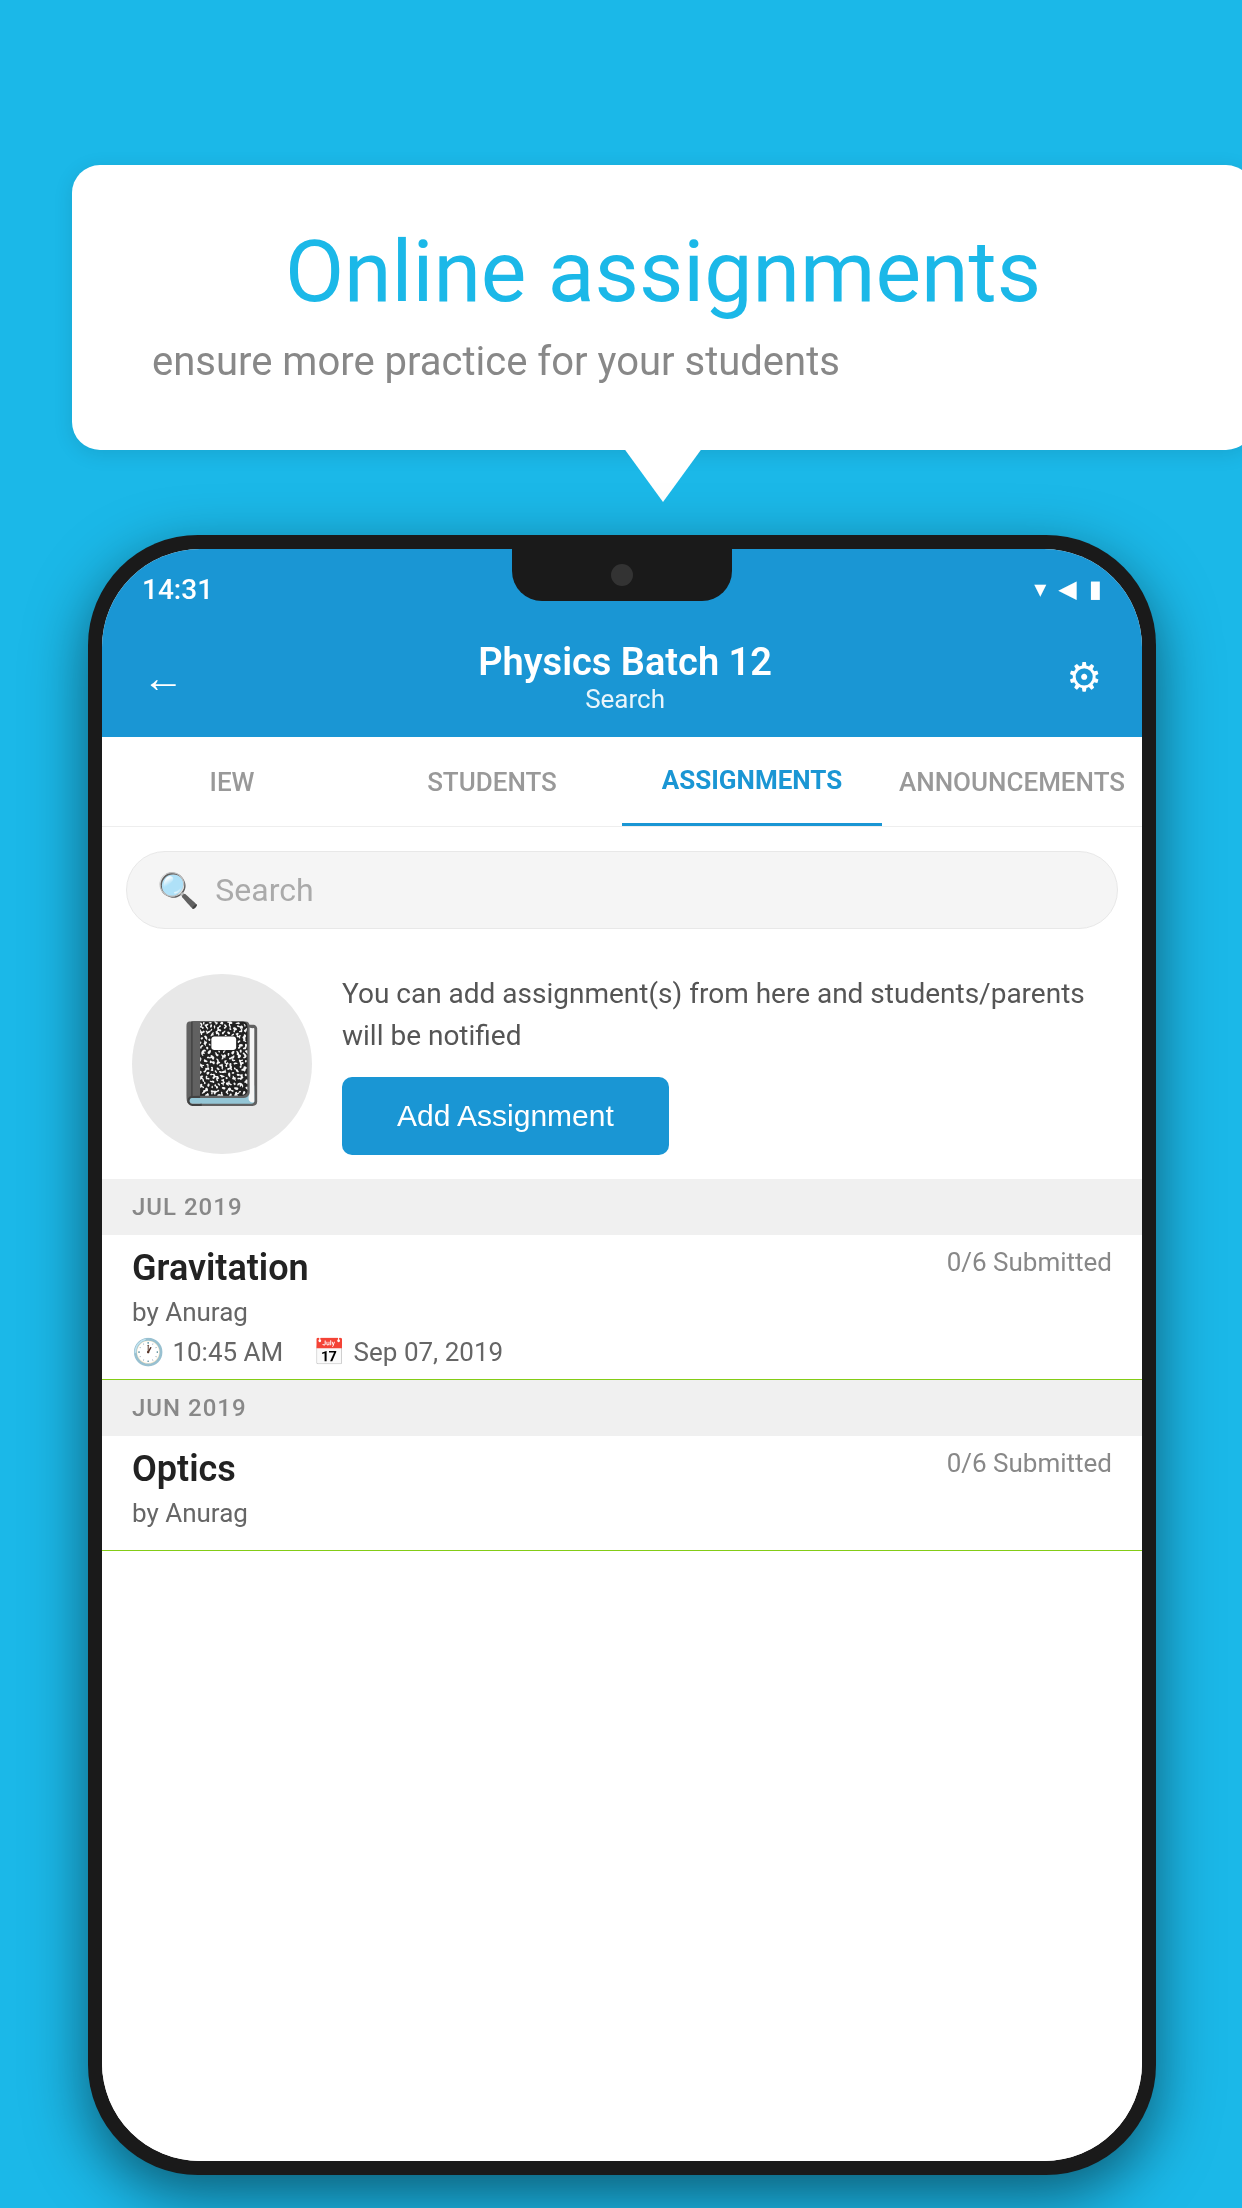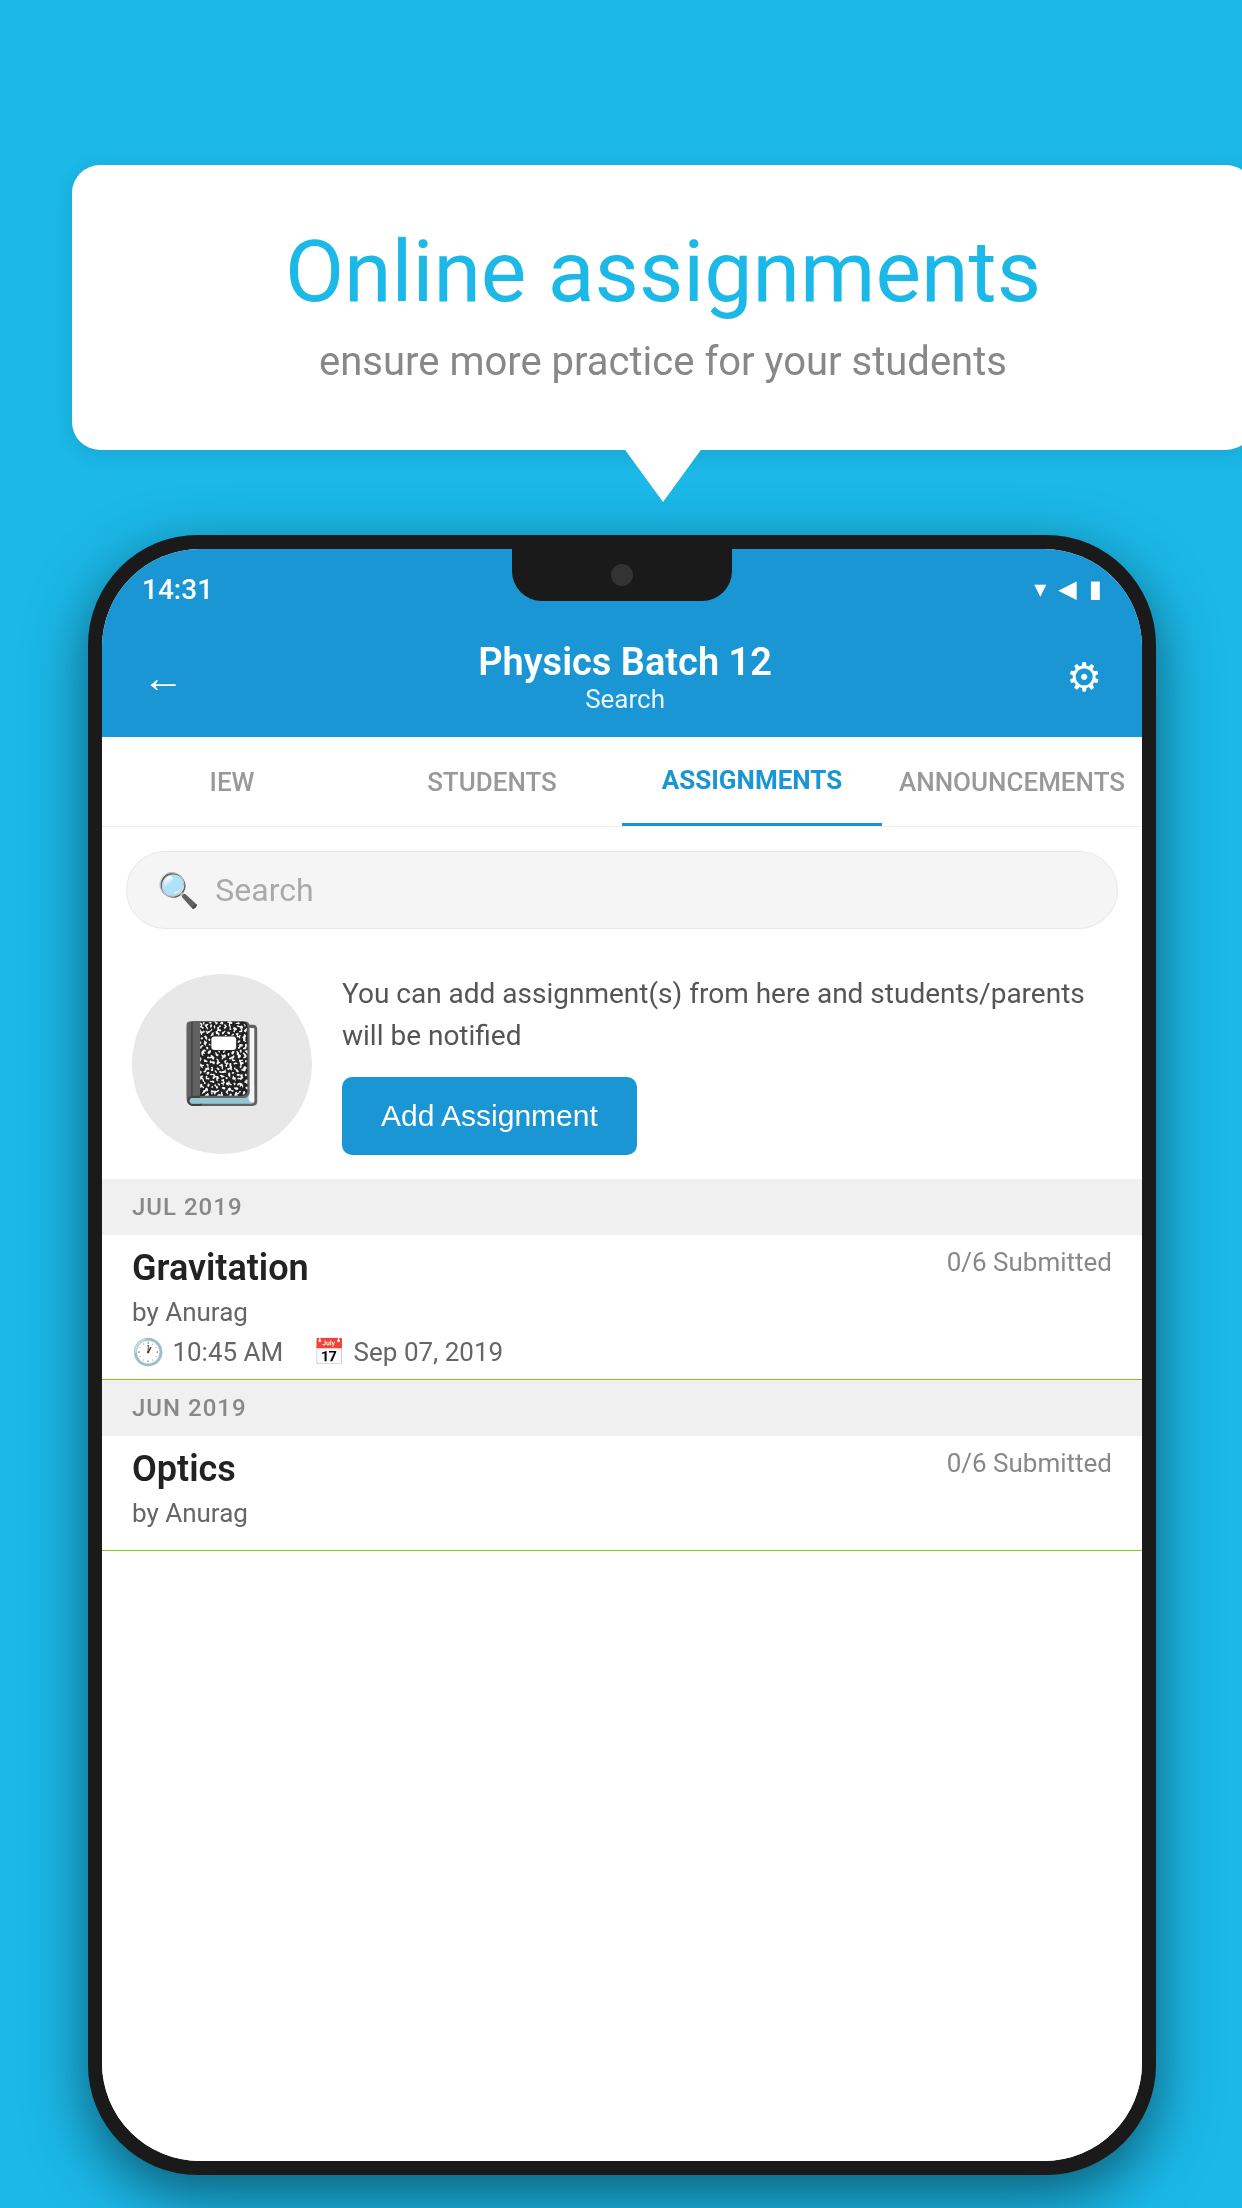--- a/index.html
+++ b/index.html
@@ -47,21 +47,20 @@
       color: #1BB8E8;
       font-weight: 400;
       text-align: center;
       line-height: 1.1;
       margin-bottom: 18px;
     }
 
     .bubble-subtitle {
       font-size: 40px;
       color: #888;
-      text-align: center;
       font-weight: 400;
     }
 
     
     .phone-frame {
       position: absolute;
       top: 535px;
       left: 88px;
       width: 1068px;
       height: 1640px;
@@ -267,21 +266,21 @@
       color: #555;
       line-height: 1.5;
       margin-bottom: 20px;
     }
 
     .add-assignment-btn {
       background: #1a96d4;
       color: white;
       border: none;
       border-radius: 10px;
-      padding: 22px 39px;
+      padding: 22px 55px;
       font-size: 30px;
       font-weight: 500;
       cursor: pointer;
       display: inline-block;
     }
 
     
     .month-separator {
       background: #f0f0f0;
       padding: 14px 30px;

